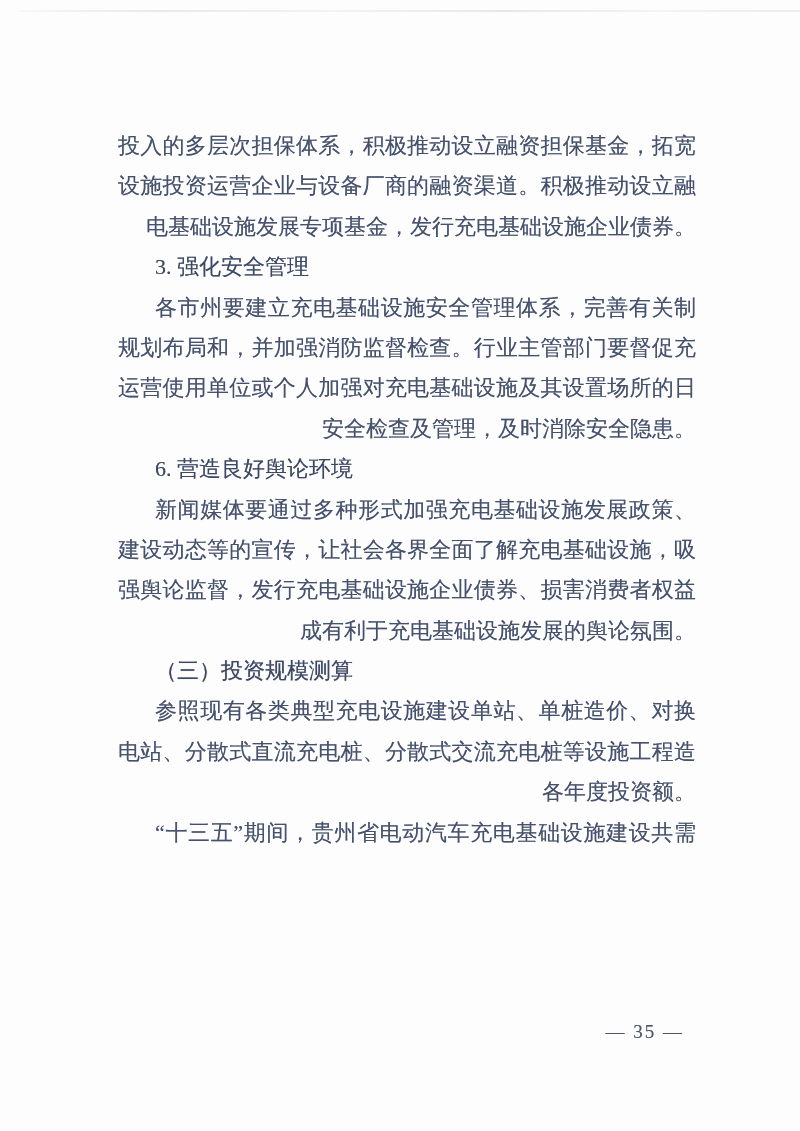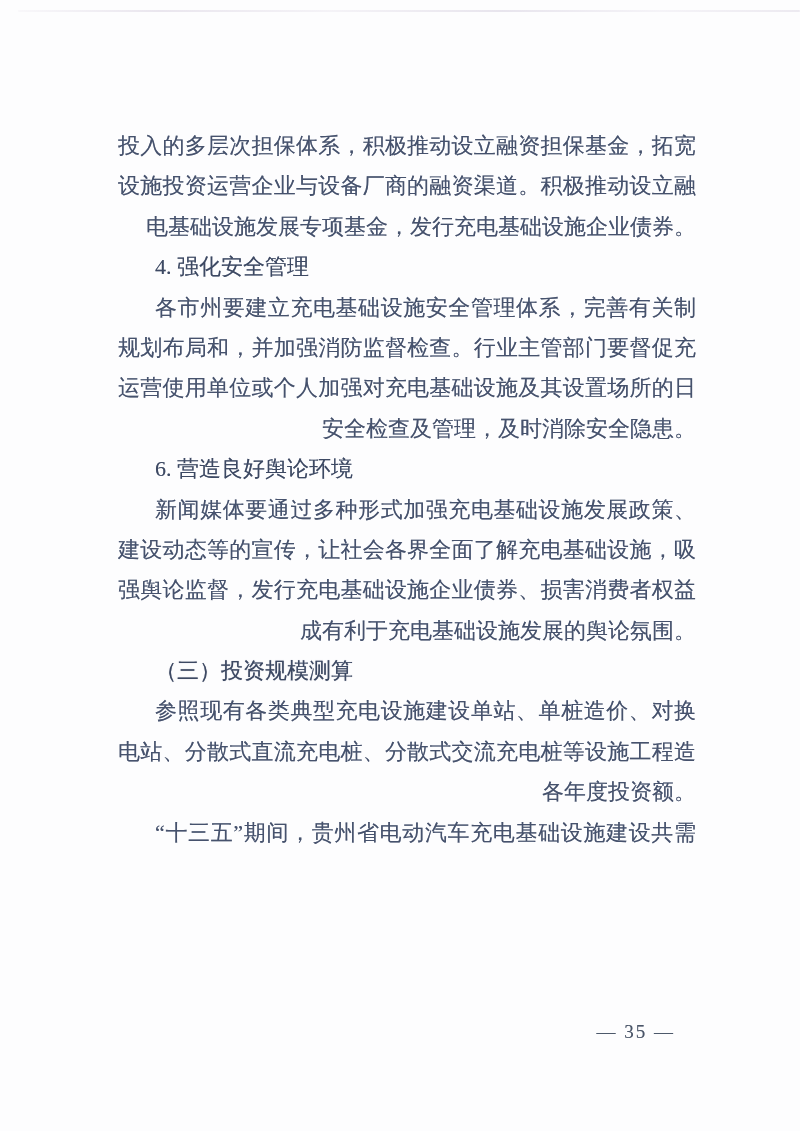--- a/index.html
+++ b/index.html
@@ -66,21 +66,21 @@
   .row.heading {
     color: var(--heading-text);
   }
   .row.heading.bold {
     font-weight: 400;
     text-shadow: 0 0 0.7px rgba(61, 73, 99, 0.7);
   }
   .pagenum {
     position: absolute;
     top: 1012px;
-    right: 125px;
+    right: 116px;
     height: 40px;
     line-height: 40px;
     font-size: 19px;
     letter-spacing: 2px;
     color: #4a5568;
     text-shadow: 0 0 0.5px rgba(74, 85, 104, 0.5);
   }
 </style>
 </head>
 <body>
@@ -88,21 +88,21 @@
 <div class="page">
 
   <div class="scan-line"></div>
 
   <div class="doc">
 
     <div class="row full">投入的多层次担保体系，积极推动设立融资担保基金，拓宽充电基础</div>
     <div class="row full">设施投资运营企业与设备厂商的融资渠道。积极推动设立融资担保基金</div>
     <div class="row end">电基础设施发展专项基金，发行充电基础设施企业债券。</div>
 
-    <div class="row heading">4. 强化安全管理</div>
+    <div class="row heading">3. 强化安全管理</div>
 
     <div class="row full indent">各市州要建立充电基础设施安全管理体系，完善有关制度标准，</div>
     <div class="row full">规划布局和，并加强消防监督检查。行业主管部门要督促充电基础设施</div>
     <div class="row full">运营使用单位或个人加强对充电基础设施及其设置场所的日常消防</div>
     <div class="row end">安全检查及管理，及时消除安全隐患。</div>
 
     <div class="row heading">6. 营造良好舆论环境</div>
 
     <div class="row full indent">新闻媒体要通过多种形式加强充电基础设施发展政策、规划布局和</div>
     <div class="row full">建设动态等的宣传，让社会各界全面了解充电基础设施，吸引更多社会</div>

